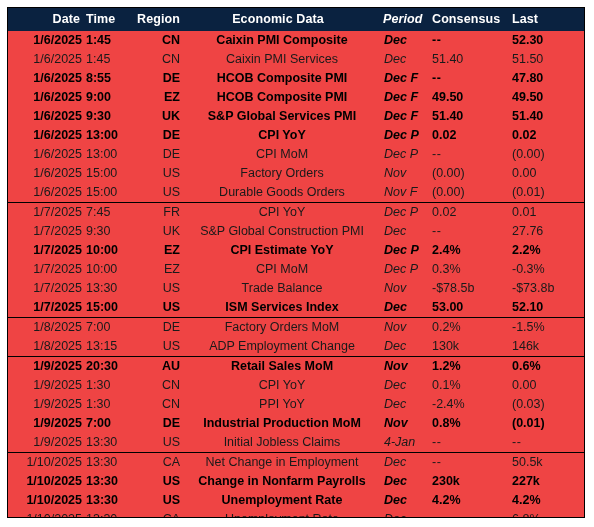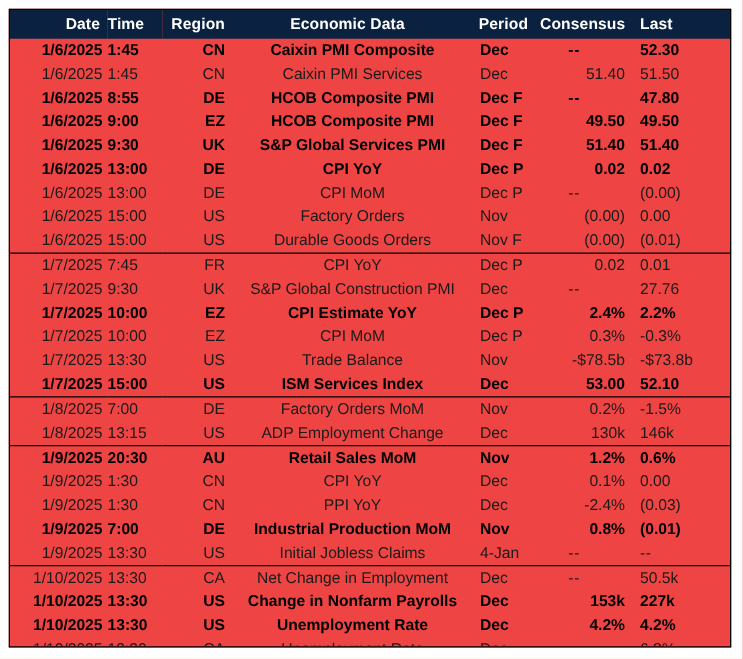--- a/index.html
+++ b/index.html
@@ -51,22 +51,22 @@
   col.c-region    { width: 50px; }
   col.c-data      { width: 196px; }
   col.c-period    { width: 56px; }
   col.c-consensus { width: 80px; }
   col.c-last      { width: 74px; }
 
   .col-date      { text-align: right; padding-right: 4px; }
   .col-time      { padding-right: 8px; }
   .col-region    { text-align: right;  padding-left: 2px; }
   .col-data      { text-align: center;  padding-left: 8px; }
-  .col-period    { text-align: left;  padding-left: 8px; }
-  .col-consensus { text-align: right; padding-right: 12px; }
+  .col-period    { text-align: left;  padding-left: 8px; font-style: italic; }
+  .col-consensus { padding-right: 12px; }
   .col-last      { text-align: left; padding-right: 9px; }
 
   thead th.col-data     { text-align: center; padding-left: 0; }
   thead th.col-period   { text-align: left; padding-left: 7px; }
   thead th.col-region   { text-align: right; padding-left: 1px; }
   thead th.col-date     { text-align: right; padding-right: 6px; }
   thead th.col-time     { text-align: left; padding-right: 8px; }
 
   
   tbody td {
@@ -326,21 +326,21 @@
           <td class="col-period">Dec</td>
           <td class="col-consensus is-dash"><span class="dash">--</span></td>
           <td class="col-last">50.5k</td>
         </tr>
         <tr class="hl">
           <td class="col-date">1/10/2025</td>
           <td class="col-time">13:30</td>
           <td class="col-region">US</td>
           <td class="col-data">Change in Nonfarm Payrolls</td>
           <td class="col-period">Dec</td>
-          <td class="col-consensus">153k</td>
+          <td class="col-consensus">230k</td>
           <td class="col-last">227k</td>
         </tr>
         <tr class="hl">
           <td class="col-date">1/10/2025</td>
           <td class="col-time">13:30</td>
           <td class="col-region">US</td>
           <td class="col-data">Unemployment Rate</td>
           <td class="col-period">Dec</td>
           <td class="col-consensus">4.2%</td>
           <td class="col-last">4.2%</td>

